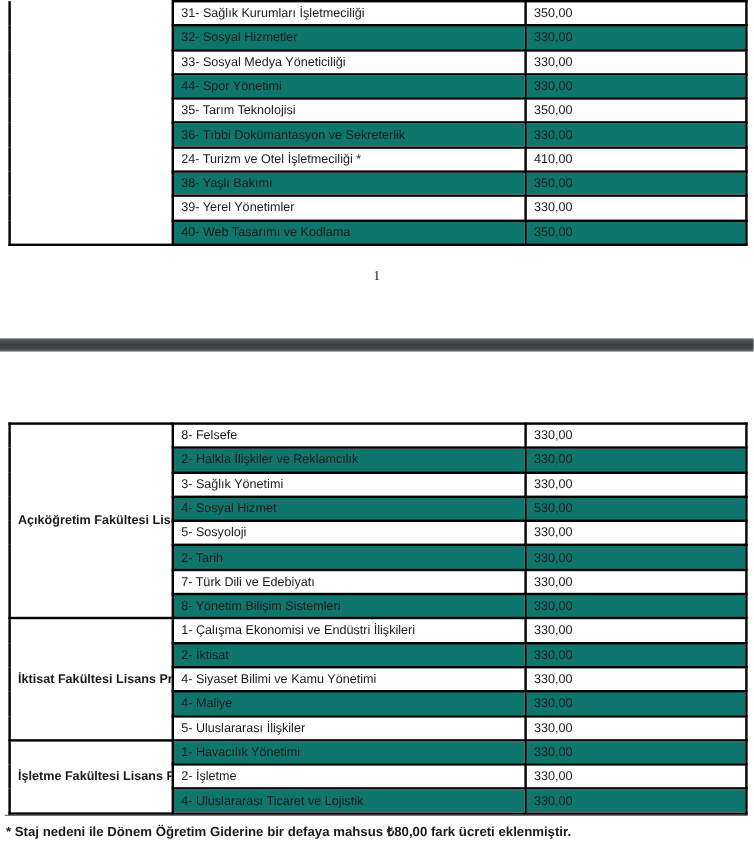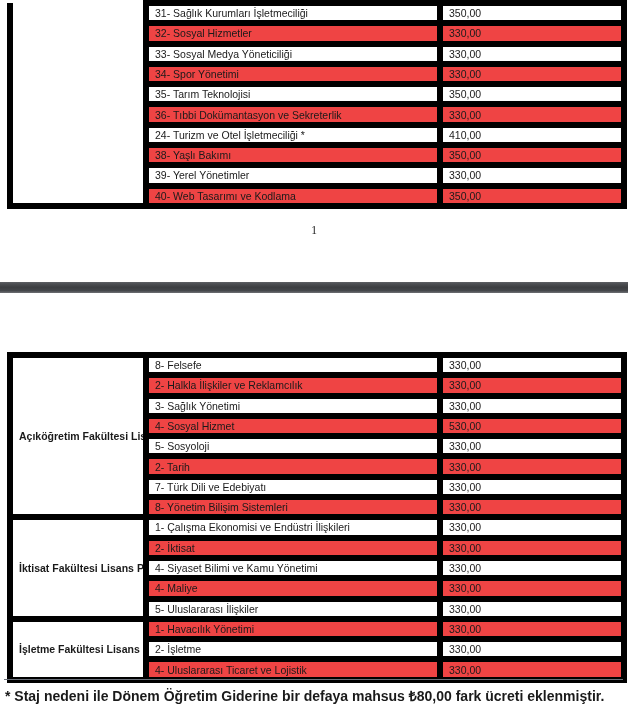--- a/index.html
+++ b/index.html
@@ -27,34 +27,34 @@
   }
 
   
   table.fee-table {
     border-collapse: collapse;
     table-layout: fixed;
     position: absolute;
     background: #ffffff;
   }
   table.fee-table td {
-    border: 6px solid #000000;
+    border: 2px solid #000000;
     font-size: 10.5px;
     line-height: 1.15;
     padding: 0 6px;
     height: 20.3px;
     box-sizing: border-box;
     vertical-align: middle;
     color: #1a1a1a;
     background: #ffffff;
     overflow: hidden;
     white-space: nowrap;
   }
   table.fee-table td.shaded {
-    background: #ef4444;
+    background: #0f766e;
   }
   td.col-group {
     width: 136px;
     text-align: center;
     font-weight: bold;
     font-size: 10.5px;
     line-height: 1.45;
     white-space: normal;
     background: #ffffff;
   }
@@ -118,21 +118,21 @@
     top: 679px;
     width: 619px;
     height: 1px;
     background: #6b7079;
   }
   .footnote {
     position: absolute;
     left: 5px;
     top: 687px;
     width: 620px;
-    font-size: 14px;
+    font-size: 11px;
     font-weight: bold;
     line-height: 1.3;
     color: #1a1a1a;
     white-space: nowrap;
   }
 </style>
 </head>
 <body>
 
 <div class="page-canvas">
@@ -146,21 +146,21 @@
         </tr>
         <tr>
           <td class="col-program shaded">32- Sosyal Hizmetler</td>
           <td class="col-amount shaded">330,00</td>
         </tr>
         <tr>
           <td class="col-program">33- Sosyal Medya Yöneticiliği</td>
           <td class="col-amount">330,00</td>
         </tr>
         <tr>
-          <td class="col-program shaded">34- Spor Yönetimi</td>
+          <td class="col-program shaded">44- Spor Yönetimi</td>
           <td class="col-amount shaded">330,00</td>
         </tr>
         <tr>
           <td class="col-program">35- Tarım Teknolojisi</td>
           <td class="col-amount">350,00</td>
         </tr>
         <tr>
           <td class="col-program shaded">36- Tıbbi Dokümantasyon ve Sekreterlik</td>
           <td class="col-amount shaded">330,00</td>
         </tr>

